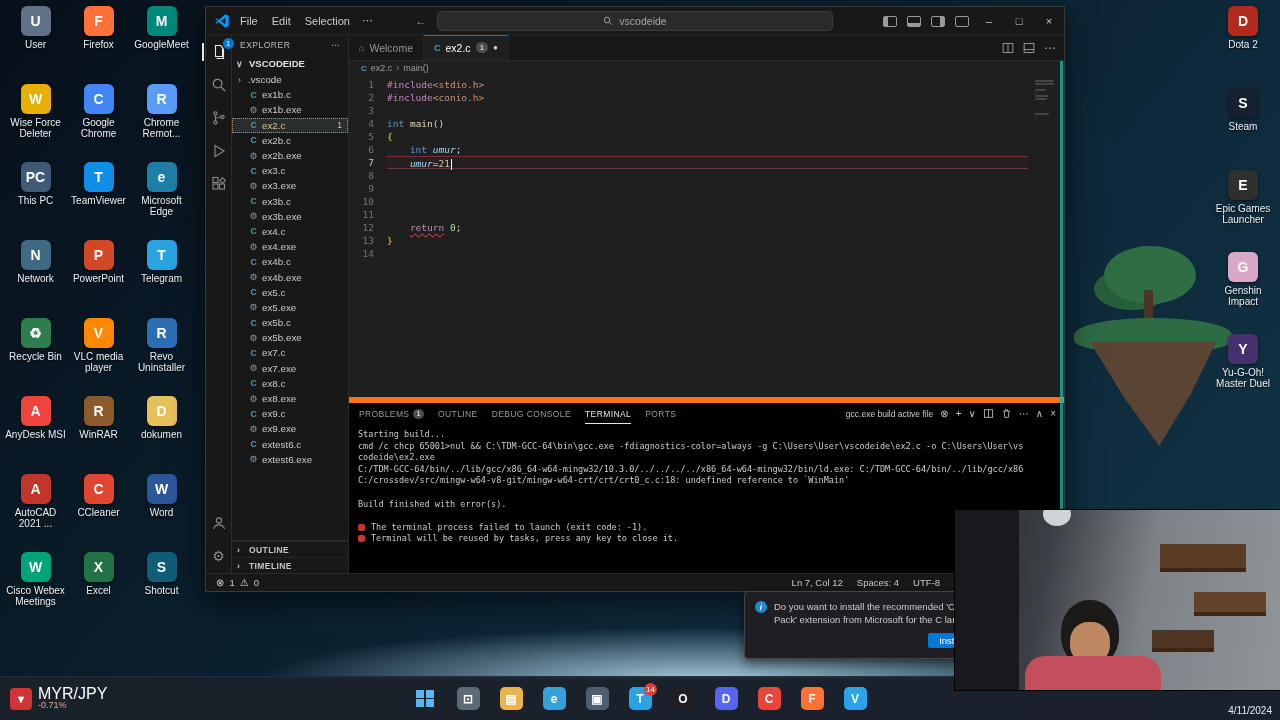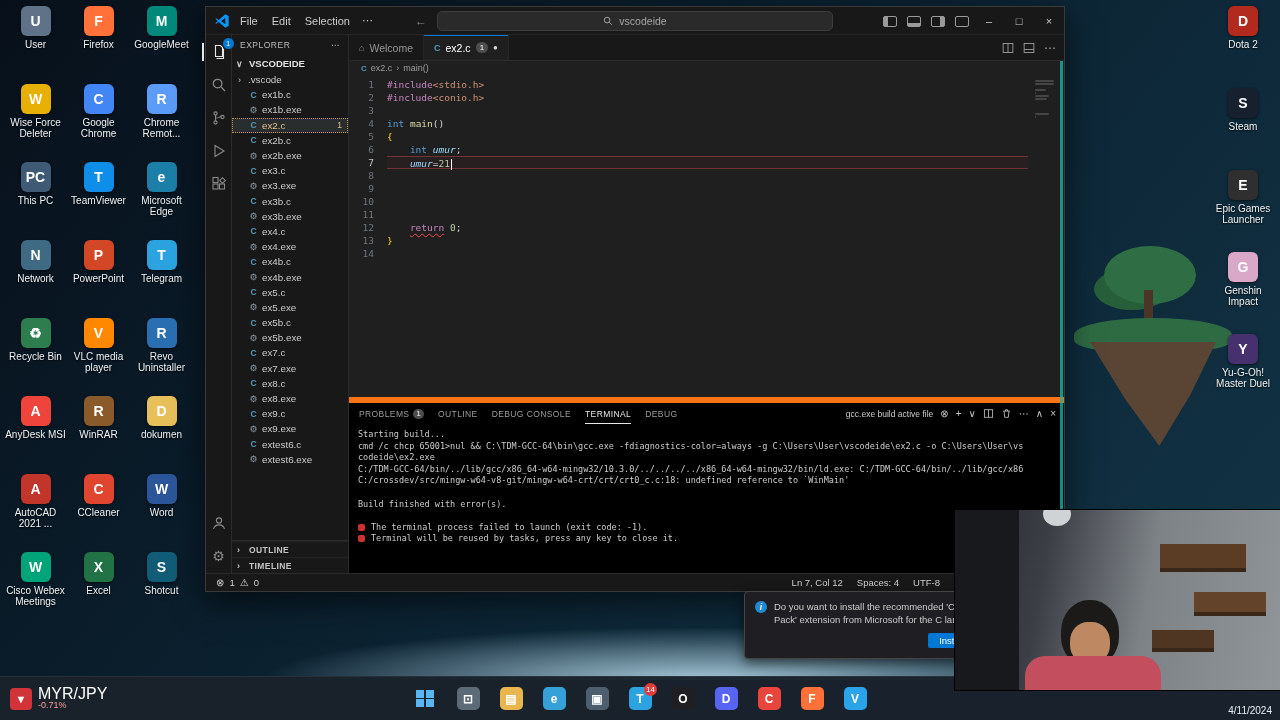--- a/index.html
+++ b/index.html
@@ -646,21 +646,21 @@
             <span class="ptab">
               <span>OUTLINE</span>
             </span>
             <span class="ptab">
               <span>DEBUG CONSOLE</span>
             </span>
             <span class="ptab active">
               <span>TERMINAL</span>
             </span>
             <span class="ptab">
-              <span>DEBUG</span>
+              <span>PORTS</span>
             </span>
           </div>
         <div class="ptools">
           <span class="tlabel">gcc.exe build active file</span>
           <span class="pt-ic">⊗</span>
           <span class="pt-ic">+</span>
           <span class="pt-ic">∨</span>
           <svg width="11" height="11" viewBox="0 0 16 16" fill="none" stroke-width="1.2">
               <rect x="2" y="2.5" width="12" height="11"></rect>
               <line x1="8" y1="2.5" x2="8" y2="13.5"></line>

